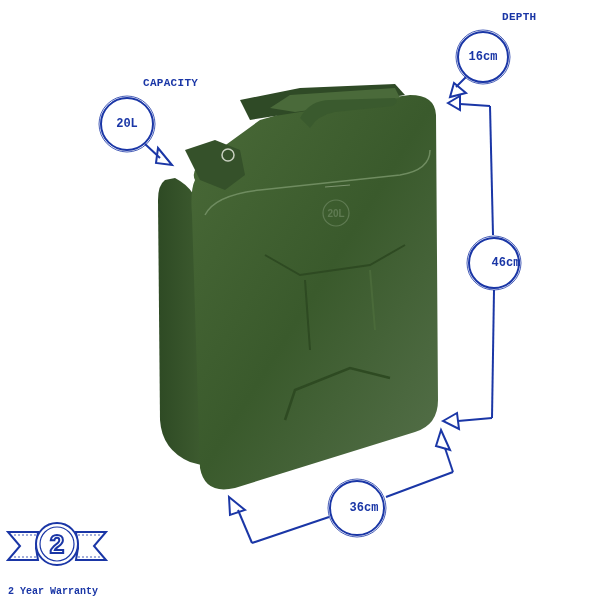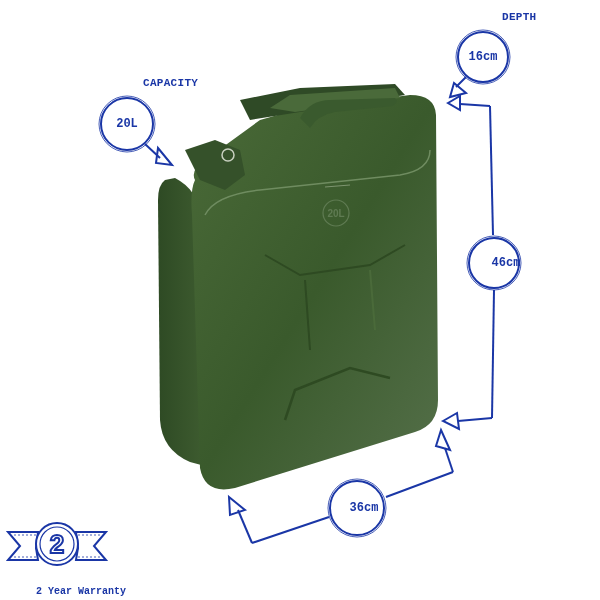--- a/index.html
+++ b/index.html
@@ -23,21 +23,20 @@
       text-align: right;
       transform: translate(-50%, -50%);
     }
     .warranty-text {
       position: absolute;
       left: 8px; top: 586px;
       font-family: "Liberation Mono", "DejaVu Sans Mono", monospace;
       font-weight: bold;
       color: #1a36a6;
       font-size: 10px;
-      margin-left: 28px;
     }
     .badge-num {
       position: absolute;
       left: 57px; top: 544px;
       transform: translate(-50%, -50%);
       font-family: "Liberation Sans", sans-serif;
       font-weight: bold;
       font-size: 26px;
       color: #ffffff;
       -webkit-text-stroke: 2px #1a36a6;

